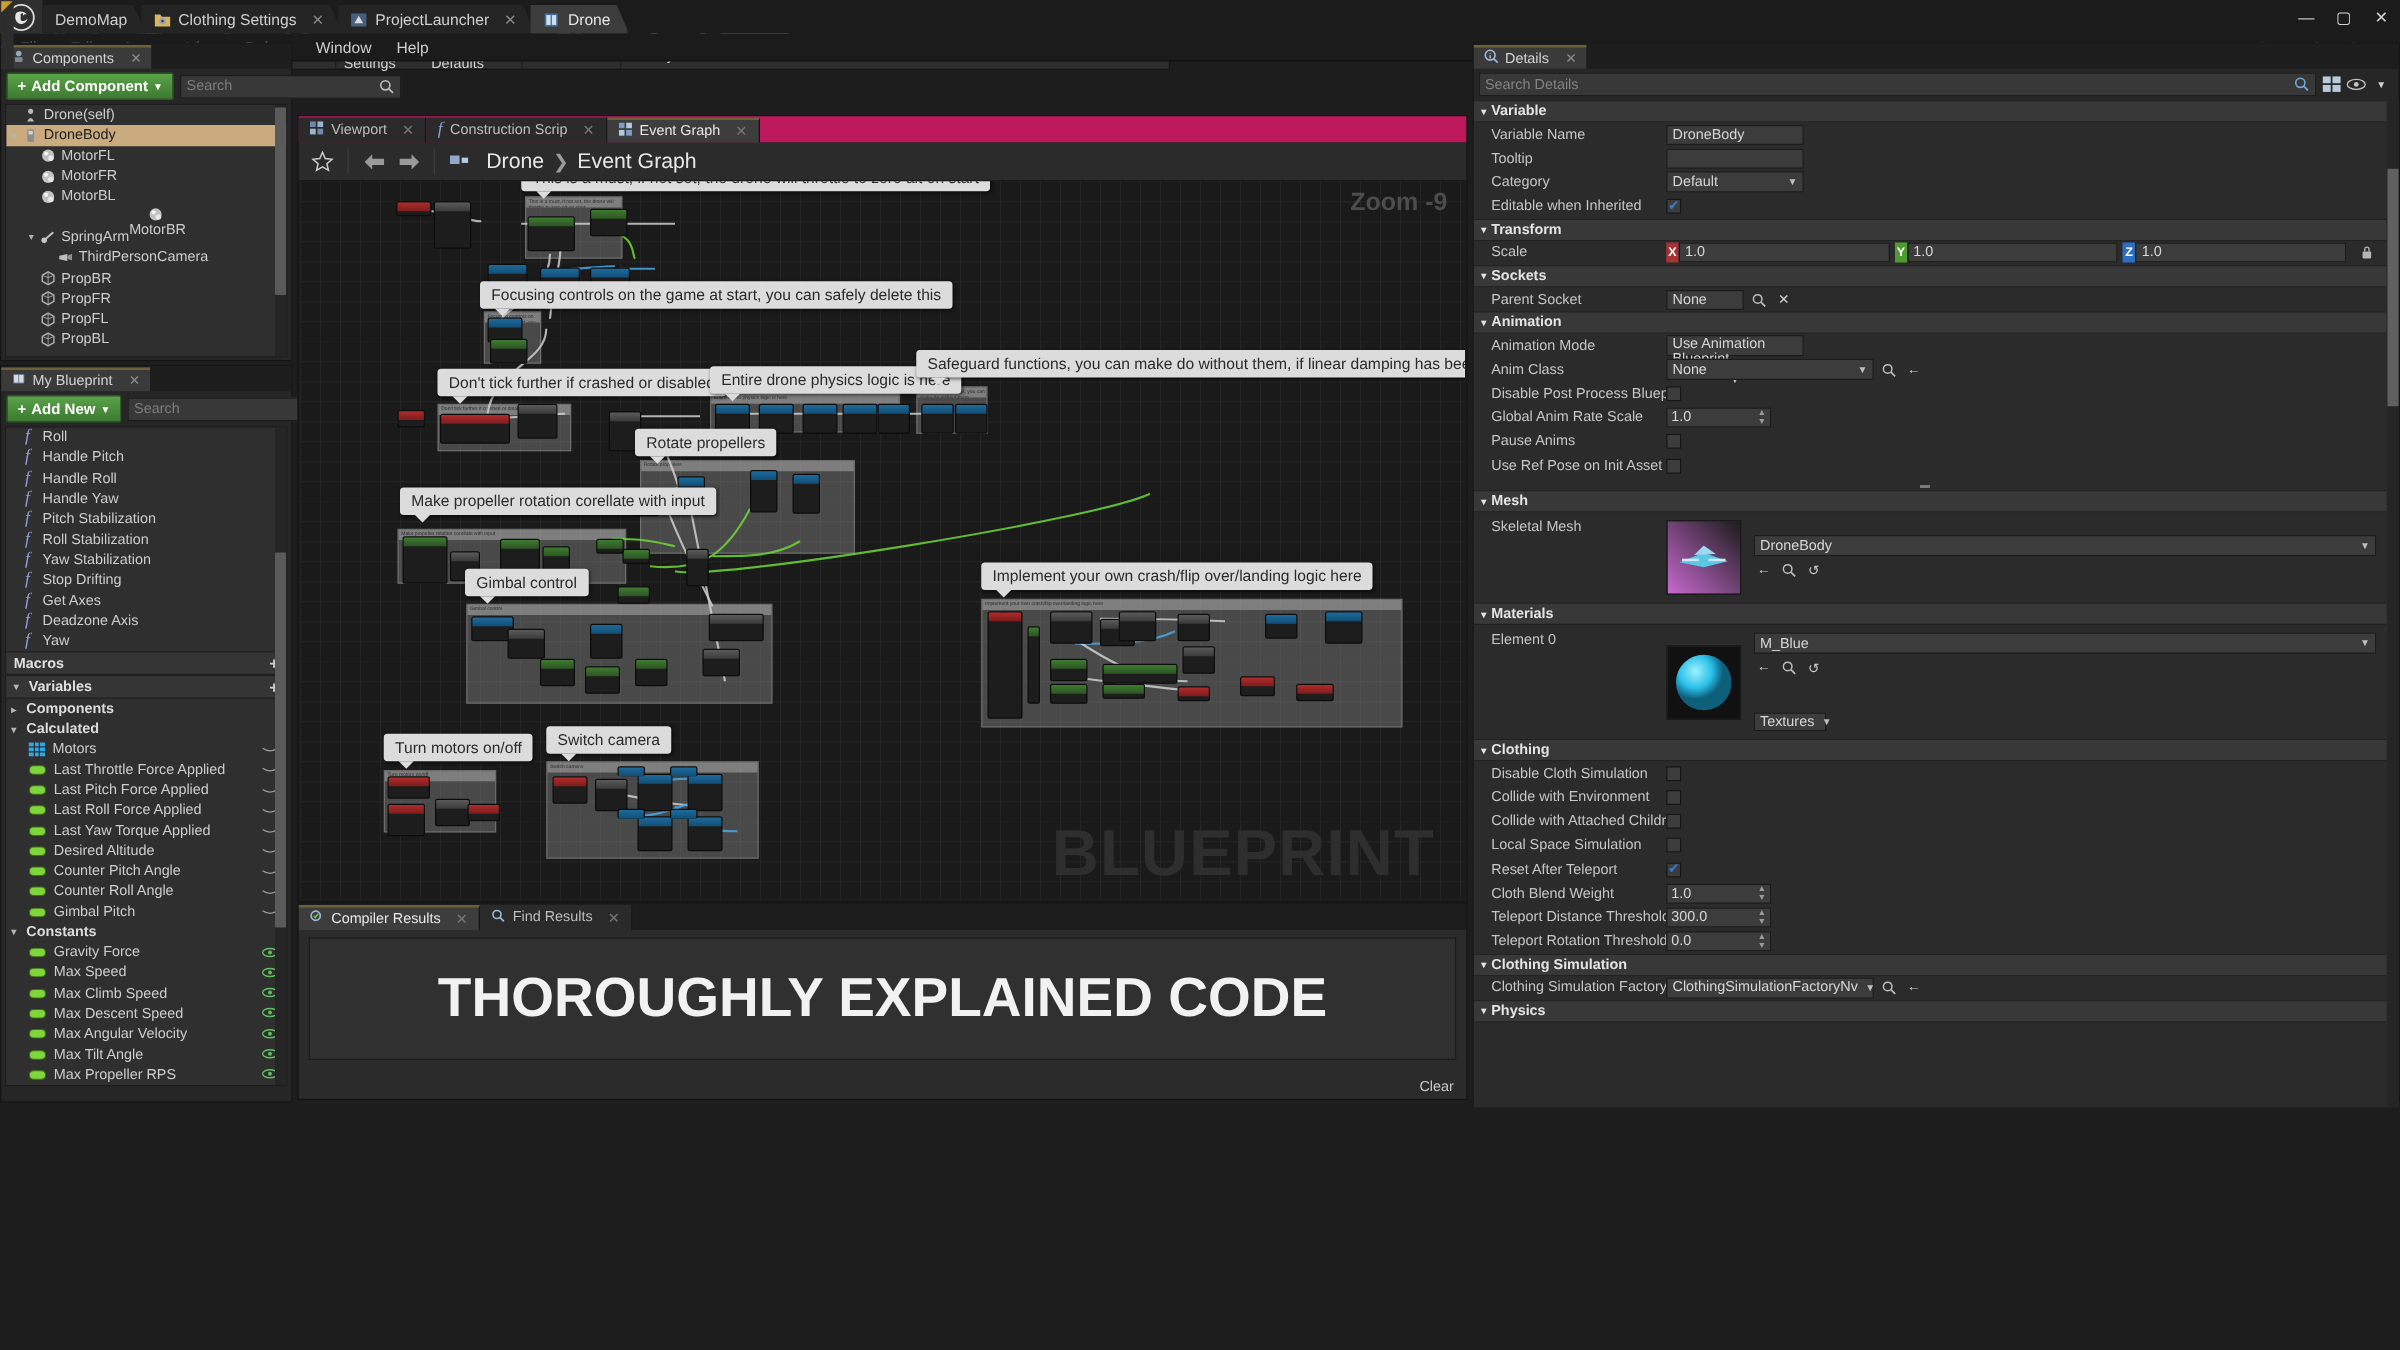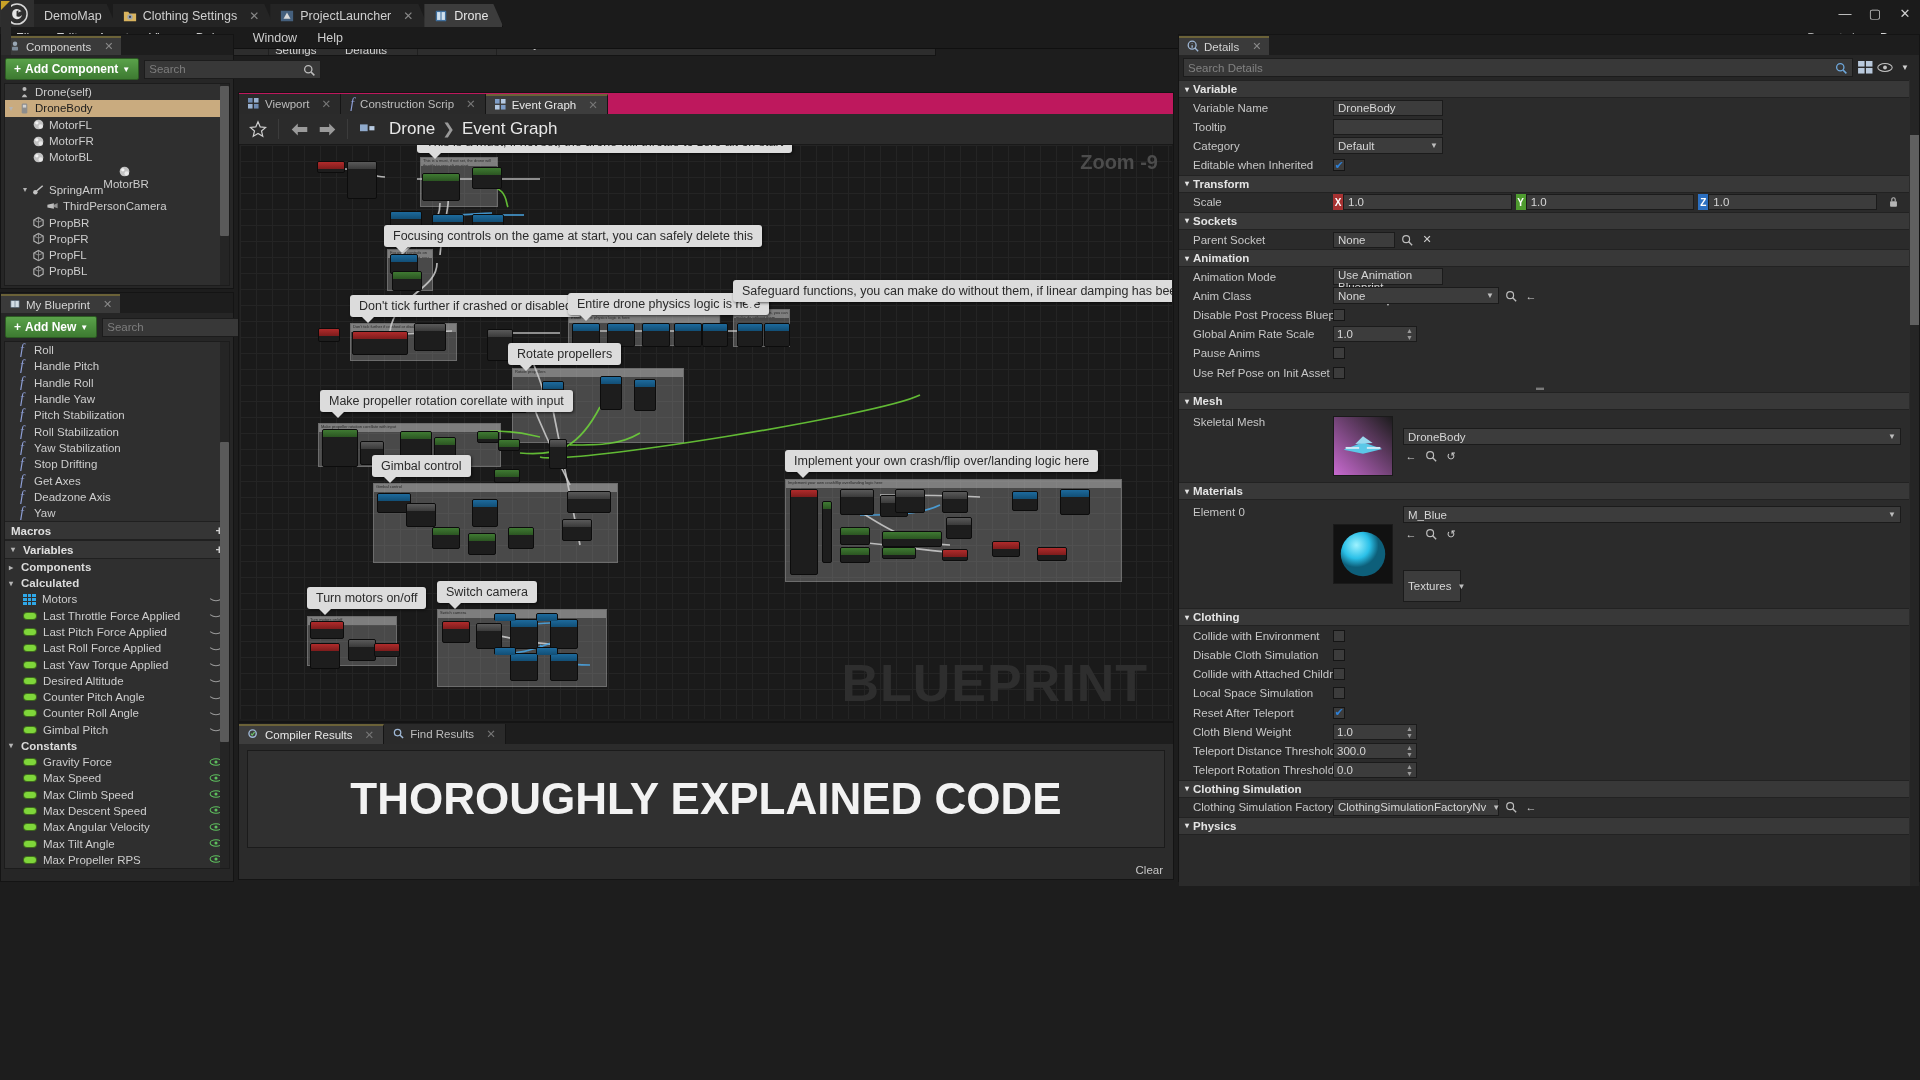--- a/index.html
+++ b/index.html
@@ -1425,39 +1425,39 @@
                 <div style="display: flex; gap: 4px; align-items: center;">
                   <span class="icobtn">←</span>
                   <span class="icobtn">
                     <svg width="12" height="12" viewBox="0 0 14 14">
                       <circle cx="6" cy="6" r="4" fill="none" stroke="#bdbdbd" stroke-width="1.4"></circle>
                       <path d="M9 9 L13 13" stroke="#bdbdbd" stroke-width="1.6"></path>
                     </svg>
                   </span>
                   <span class="icobtn">↺</span>
                 </div>
-                <div class="dd" style="width: 58px; height: 32px; margin-top: 25px;">
+                <div class="dd" style="width: 58px; height: 15px; margin-top: 25px;">
                   <span>Textures</span>
                   <span class="ch">▼</span>
                 </div>
               </div>
             </div>
           </div>
           <div class="cat">
             <span style="font-size:8px;">▾</span>
             <span>Clothing</span>
           </div>
           <div class="prow">
+            <div class="plabel">Disable Cloth Simulation</div>
+            <div class="pval">
+              <div class="cb"></div>
+            </div>
+          </div>
+          <div class="prow">
             <div class="plabel">Collide with Environment</div>
-            <div class="pval">
-              <div class="cb"></div>
-            </div>
-          </div>
-          <div class="prow">
-            <div class="plabel">Disable Cloth Simulation</div>
             <div class="pval">
               <div class="cb"></div>
             </div>
           </div>
           <div class="prow">
             <div class="plabel">Collide with Attached Children</div>
             <div class="pval">
               <div class="cb"></div>
             </div>
           </div>

